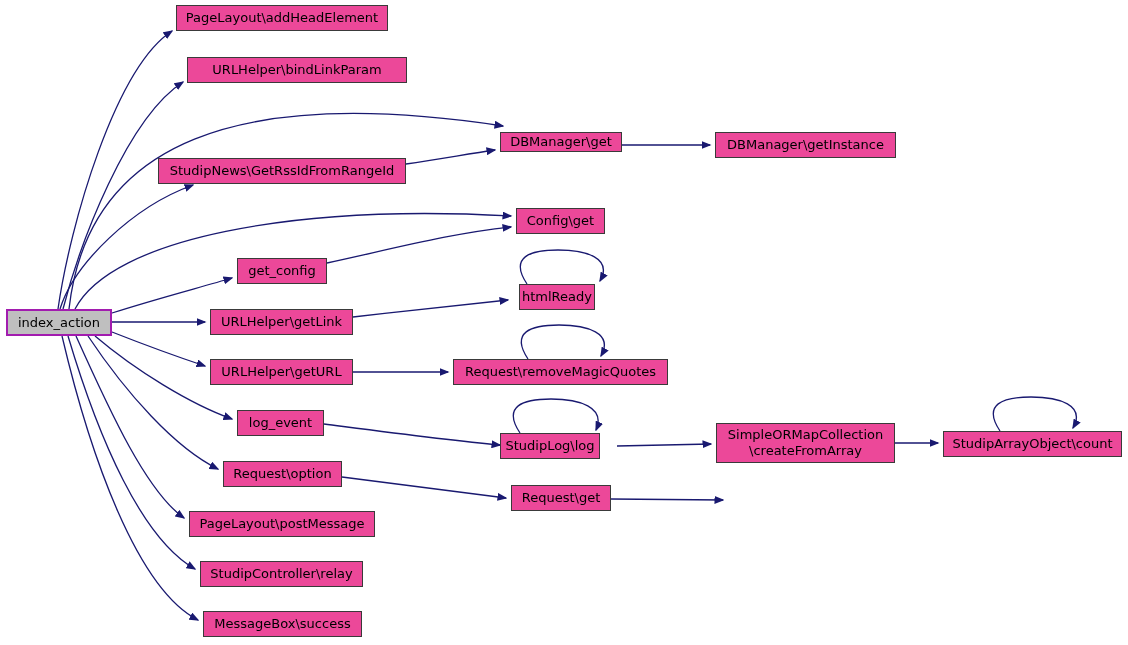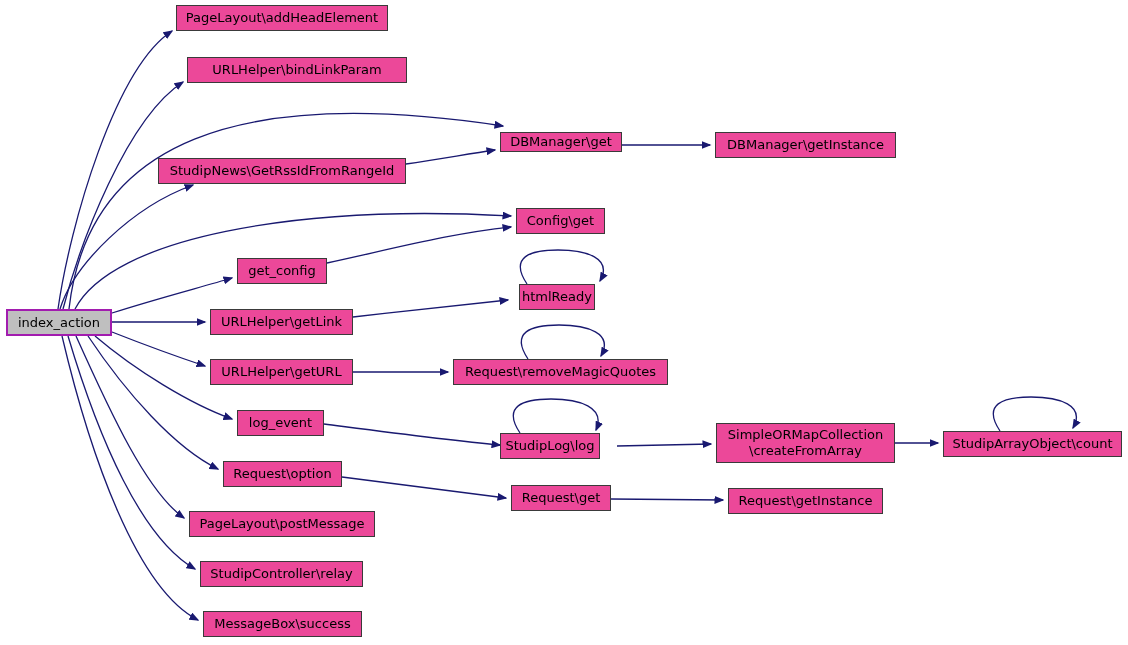--- a/index.html
+++ b/index.html
@@ -123,21 +123,20 @@
     <div>SimpleORMapCollection</div>
     <div>\createFromArray</div>
   </div>
 
   <div class="node" style="left:943px; top:431px; width:179px; height:26px;">StudipArrayObject\count</div>
 
   <div class="node" style="left:223px; top:461px; width:119px; height:26px;">Request\option</div>
 
   <div class="node" style="left:511px; top:485px; width:100px; height:26px;">Request\get</div>
 
-  <div class="node" style="left:728px; top:488px; width:155px; height:26px;">Request\getInstance</div>
 
   <div class="node" style="left:189px; top:511px; width:186px; height:26px;">PageLayout\postMessage</div>
 
   <div class="node" style="left:200px; top:561px; width:163px; height:26px;">StudipController\relay</div>
 
   <div class="node" style="left:203px; top:611px; width:159px; height:26px;">MessageBox\success</div>
 
 </div>
 
 </body></html>

